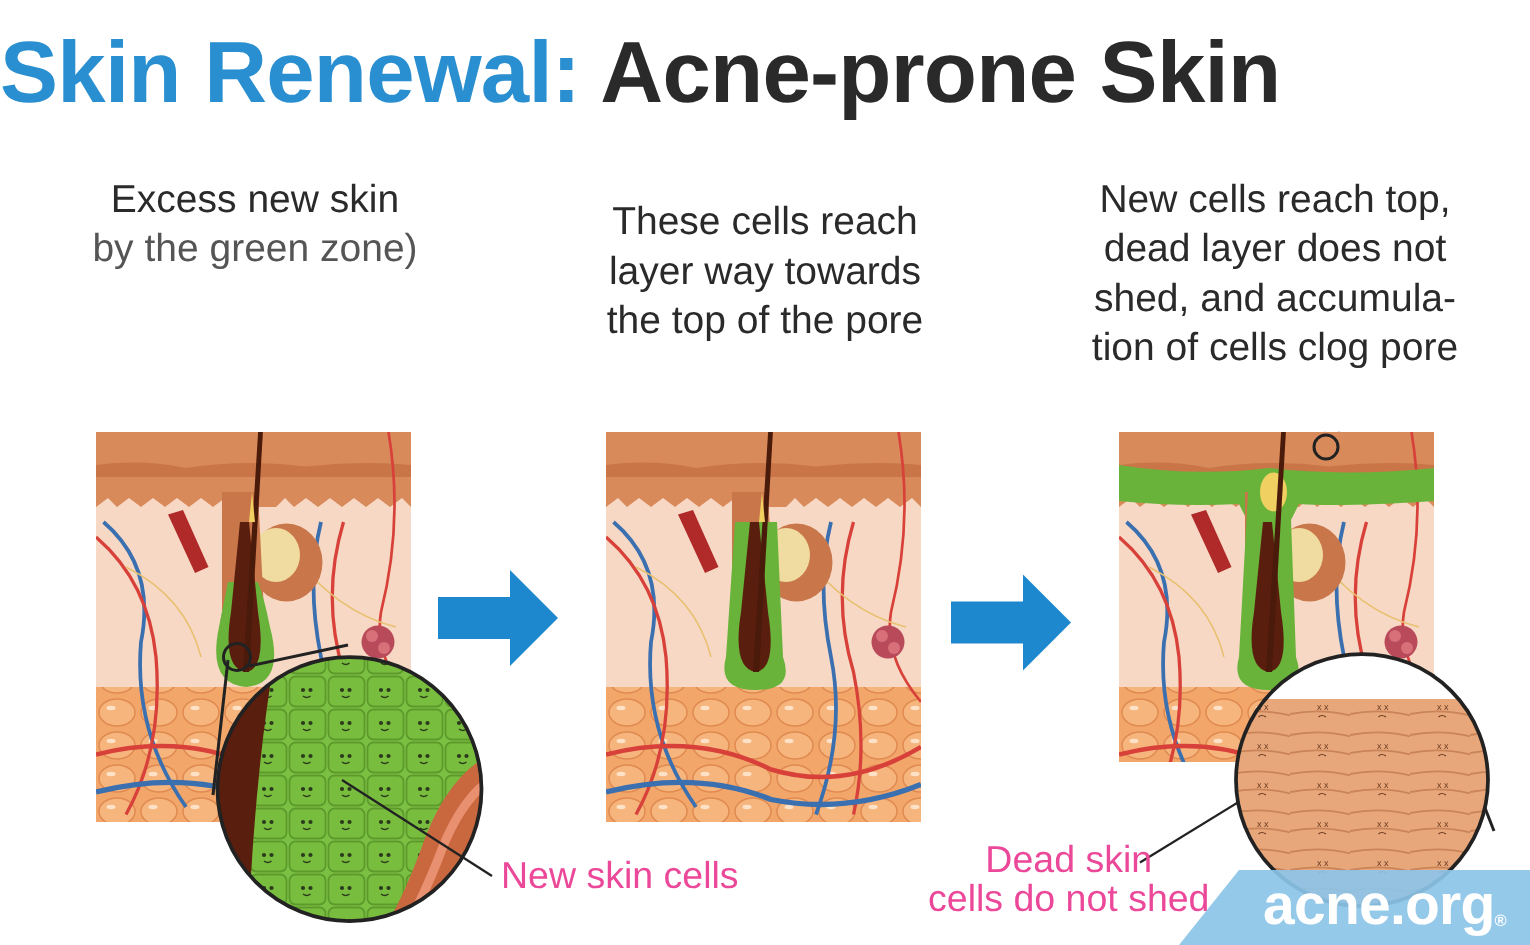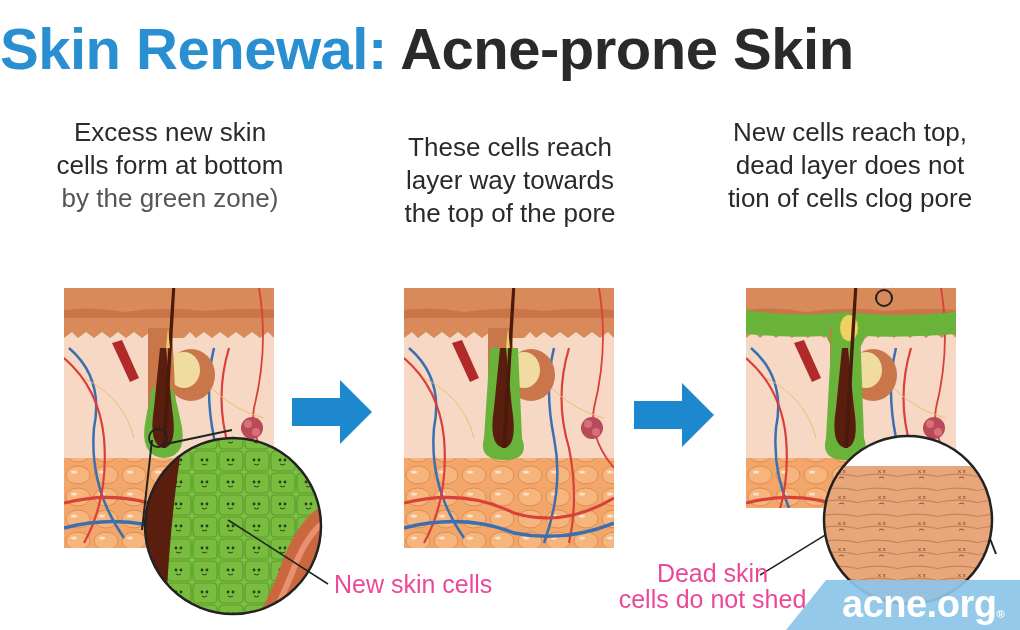--- a/index.html
+++ b/index.html
@@ -31,31 +31,31 @@
 </head>
 <body>
 
 <div class="title">
   <span class="blue">Skin Renewal:</span>
   <span class="dark">Acne-prone Skin</span>
 </div>
 
 <div class="caption c1">
   <div>Excess new skin</div>
-  <div>cells form at bottom</div>
   <div class="light">by the green zone)</div>
 </div>
 <div class="caption c2">
   <div>These cells reach</div>
   <div>layer way towards</div>
   <div>the top of the pore</div>
 </div>
 <div class="caption c3">
   <div>New cells reach top,</div>
   <div>dead layer does not</div>
+  <div>shed, and accumula-</div>
   <div>tion of cells clog pore</div>
 </div>
 
 <svg width="0" height="0" style="position:absolute">
   <defs>
     <pattern id="fatpat" width="28" height="22" patternUnits="userSpaceOnUse">
       <rect width="28" height="22" fill="#f2a66a"></rect>
       <ellipse cx="14" cy="11" rx="12" ry="9" fill="#f7b57e" stroke="#e08a50" stroke-width="1"></ellipse>
       <ellipse cx="10" cy="8" rx="3" ry="1.5" fill="#fde2c8"></ellipse>
     </pattern>

